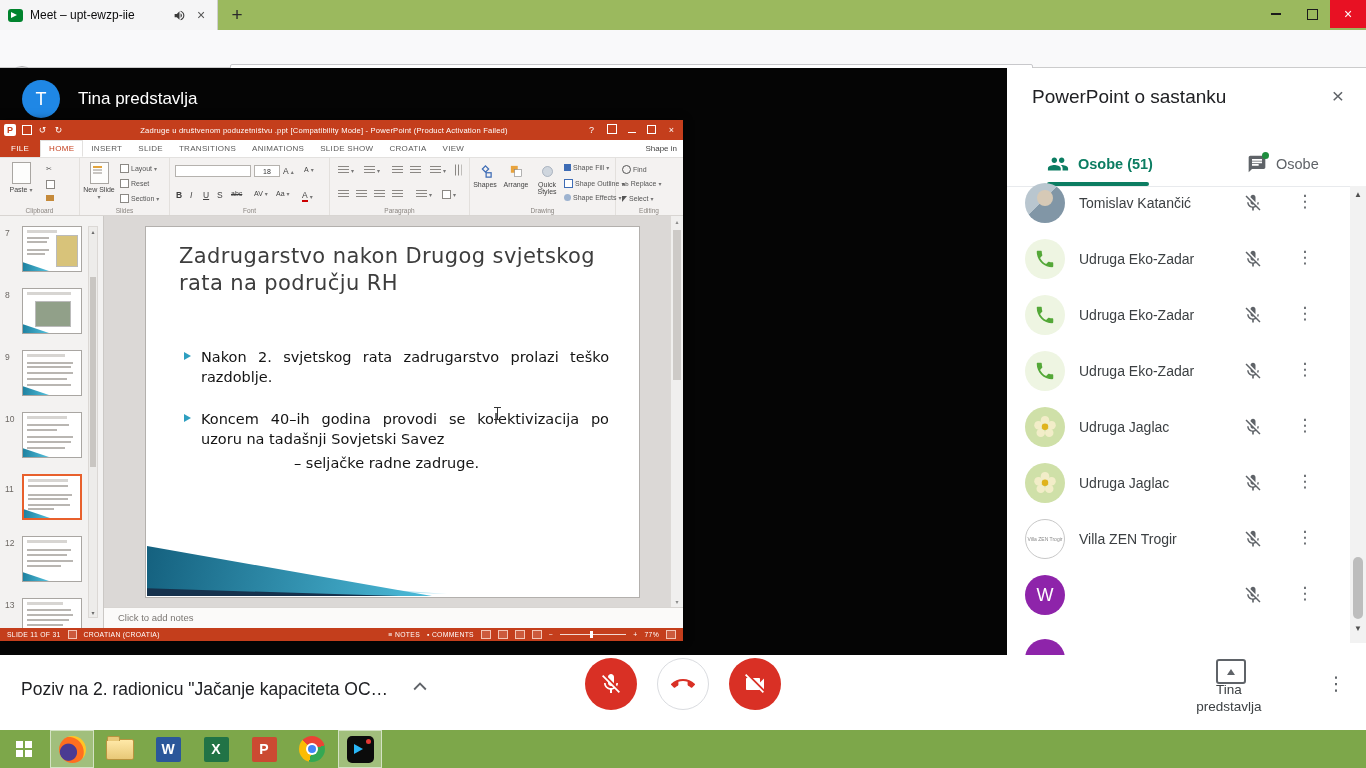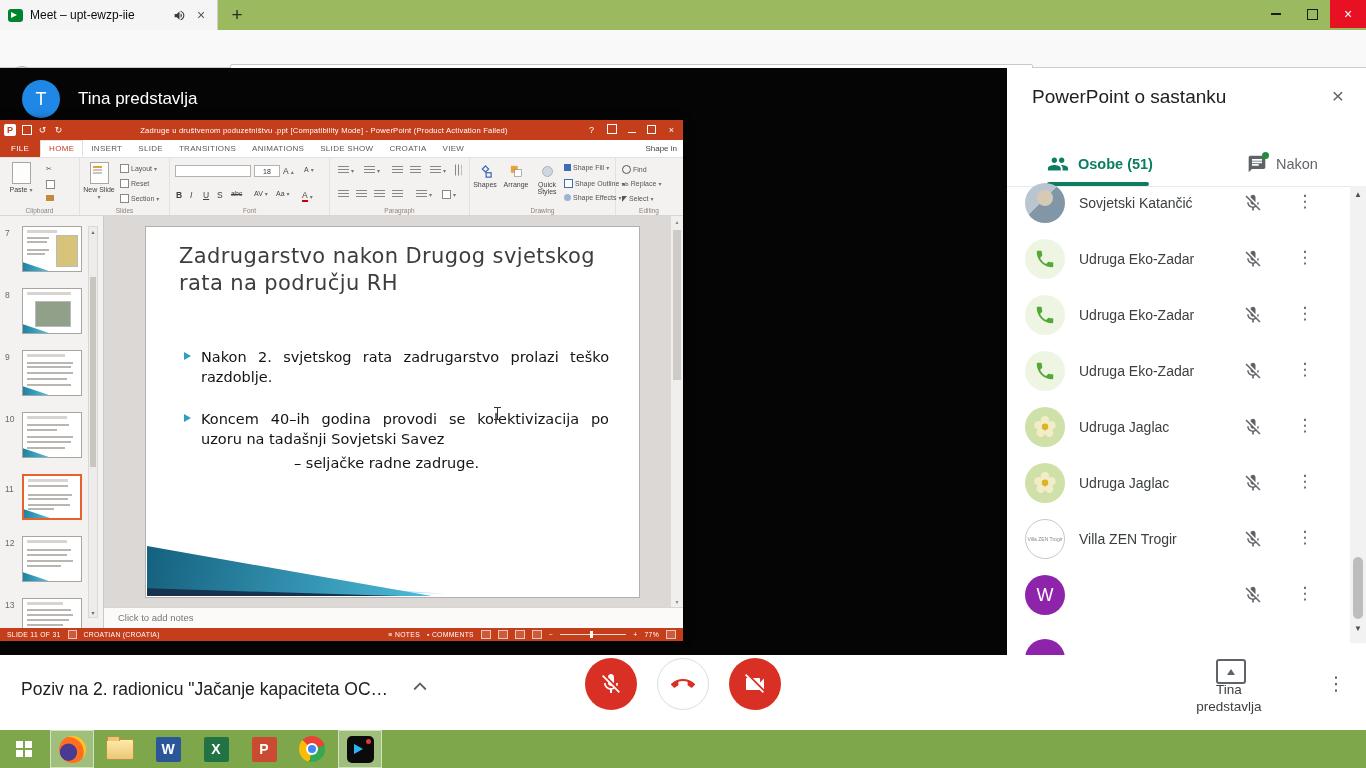--- a/index.html
+++ b/index.html
@@ -656,29 +656,29 @@
           </svg>
         <span>Osobe (51)</span>
       </div>
       <div class="ptab-m ptab-chat">
         <span style="position:relative;display:inline-block">
           <svg width="20" height="20" viewBox="0 0 24 24" fill="#5f6368">
               <use href="#chat"></use>
             </svg>
           <span style="position:absolute;right:-2px;top:-2px;width:7px;height:7px;border-radius:50%;background:#1e8e3e"></span>
         </span>
-        <span>Nakon</span>
+        <span>Osobe</span>
       </div>
       <div class="underline"></div>
     </div>
     <div class="pdivider"></div>
 
     <div class="prow" style="top:107px">
       <div class="pav photo"></div>
-      <div class="pname">Sovjetski Katančić</div>
+      <div class="pname">Tomislav Katančić</div>
       <svg class="pmic" viewBox="0 0 24 24">
           <use href="#micoff"></use>
         </svg>
       <div class="pdots">⋮</div>
     </div>
     <div class="prow" style="top:163px">
       <div class="pav phone">
           <svg width="22" height="22" viewBox="0 0 24 24" fill="#54a838">
             <use href="#phone"></use>
           </svg>

